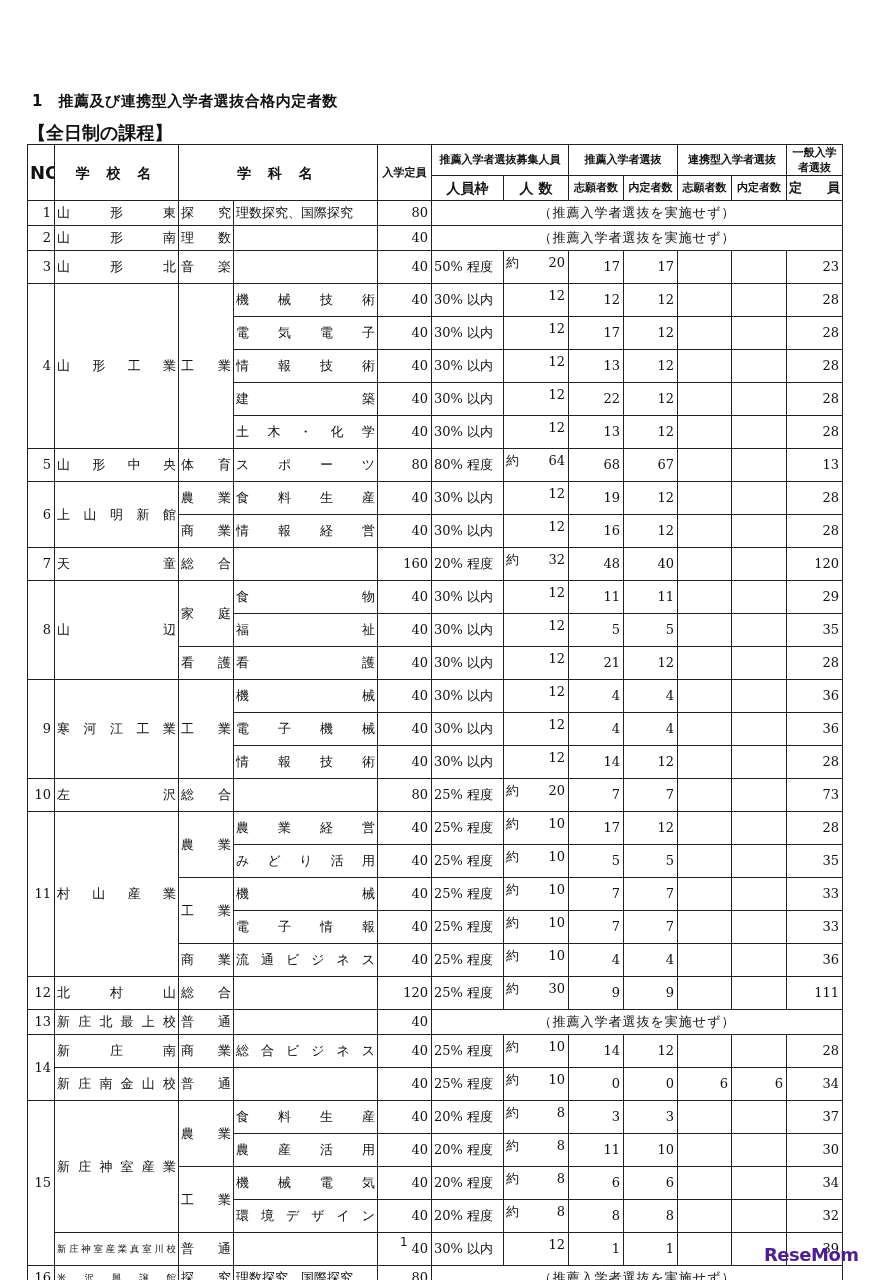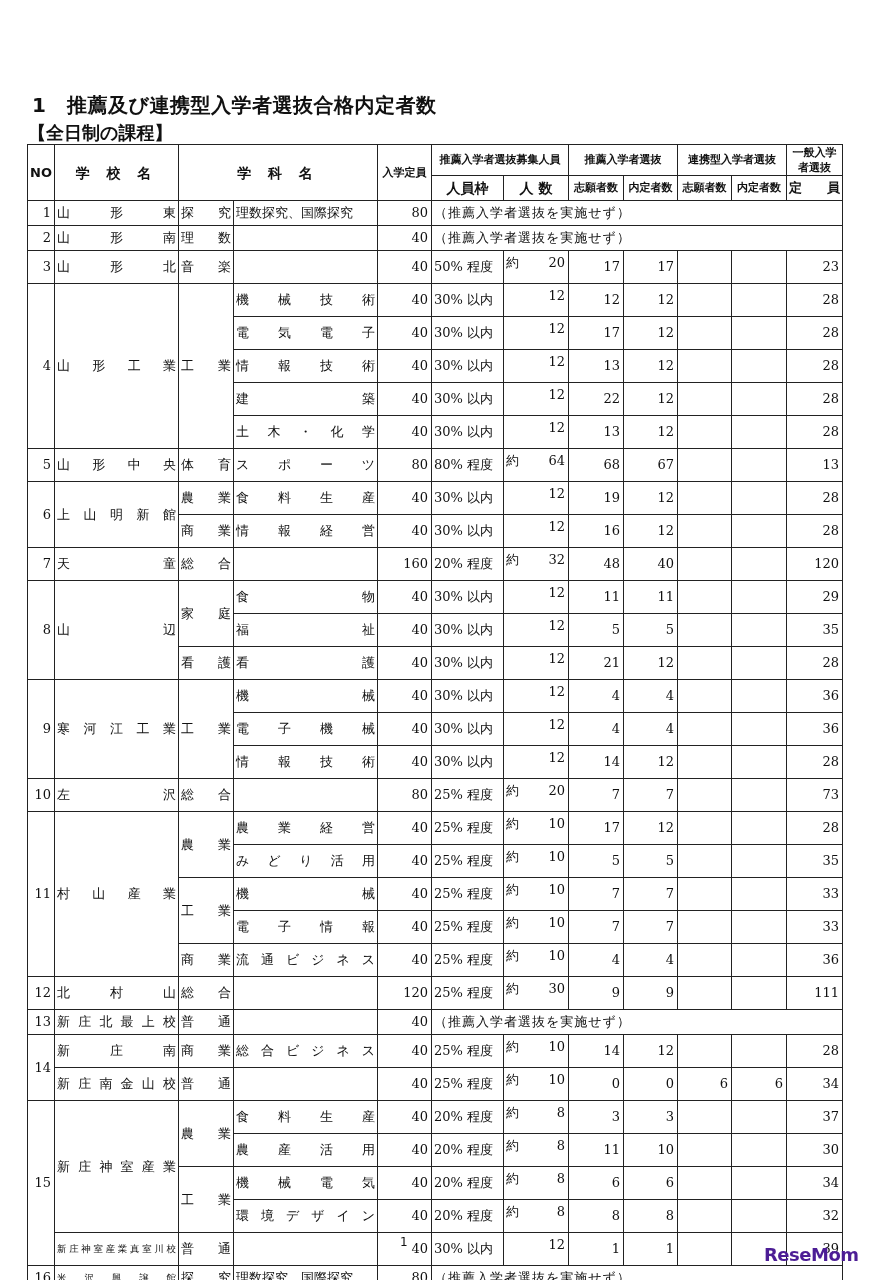--- a/index.html
+++ b/index.html
@@ -1,34 +1,34 @@
 <!DOCTYPE html>
 <html><head>
 <meta charset="utf-8">
 <style>
   html, body { margin: 0; padding: 0; background: #ffffff; }
   body { width: 869px; height: 1280px; position: relative; overflow: hidden;
          font-family: "DejaVu Serif", "Liberation Serif", serif; color: #111; }
   .title { position: absolute; left: 32px; top: 92px; font-family: "DejaVu Sans", "Liberation Sans", sans-serif;
-           font-size: 20px; font-weight: bold; letter-spacing: 0.5px; }
+           font-size: 15px; font-weight: bold; letter-spacing: 0.5px; }
   .subtitle { position: absolute; left: 28px; top: 121px; font-family: "DejaVu Sans", "Liberation Sans", sans-serif;
               font-size: 18px; font-weight: bold; }
   table.main { position: absolute; left: 27px; top: 144px; border-collapse: collapse; table-layout: fixed;
                width: 815px; font-size: 13px; }
   table.main td, table.main th { border: 1px solid #222; padding: 0 2px; height: 24px; overflow: hidden;
                                   white-space: nowrap; line-height: 24px; }
   table.main th { font-family: "DejaVu Sans", "Liberation Sans", sans-serif; font-weight: bold; font-size: 11px; }
   table.main th.big { font-size: 14px; letter-spacing: 6px; }
-  table.main th.mid { font-size: 13px; }
+  table.main th.mid { font-size: 18px; }
   .grp-top td { border-top: 2px solid #111; }
   .num { text-align: right; padding-right: 3px !important; }
   .justify { text-align: justify; text-align-last: justify; }
   .j-small { font-size: 9.5px; text-align: justify; text-align-last: justify; }
   .light { border-top-color: #888 !important; }
-  .notes { letter-spacing: 1px; }
+  .notes { text-align: center; letter-spacing: 1px; }
   .yaku { display: inline-block; width: 100%; }
   .yaku span.l { float: left; }
   .yaku span.r { float: right; margin-left: 13px; }
   .page-no { position: absolute; left: 400px; top: 1235px; font-family: "DejaVu Sans", "Liberation Sans", sans-serif; font-size: 12px; }
   .logo { position: absolute; left: 764px; top: 1244px; font-family: "DejaVu Sans", "Liberation Sans", sans-serif;
           font-size: 18px; font-weight: bold; color: #4c1d95; letter-spacing: -0.5px; }
 </style>
 </head>
 <body>
 

